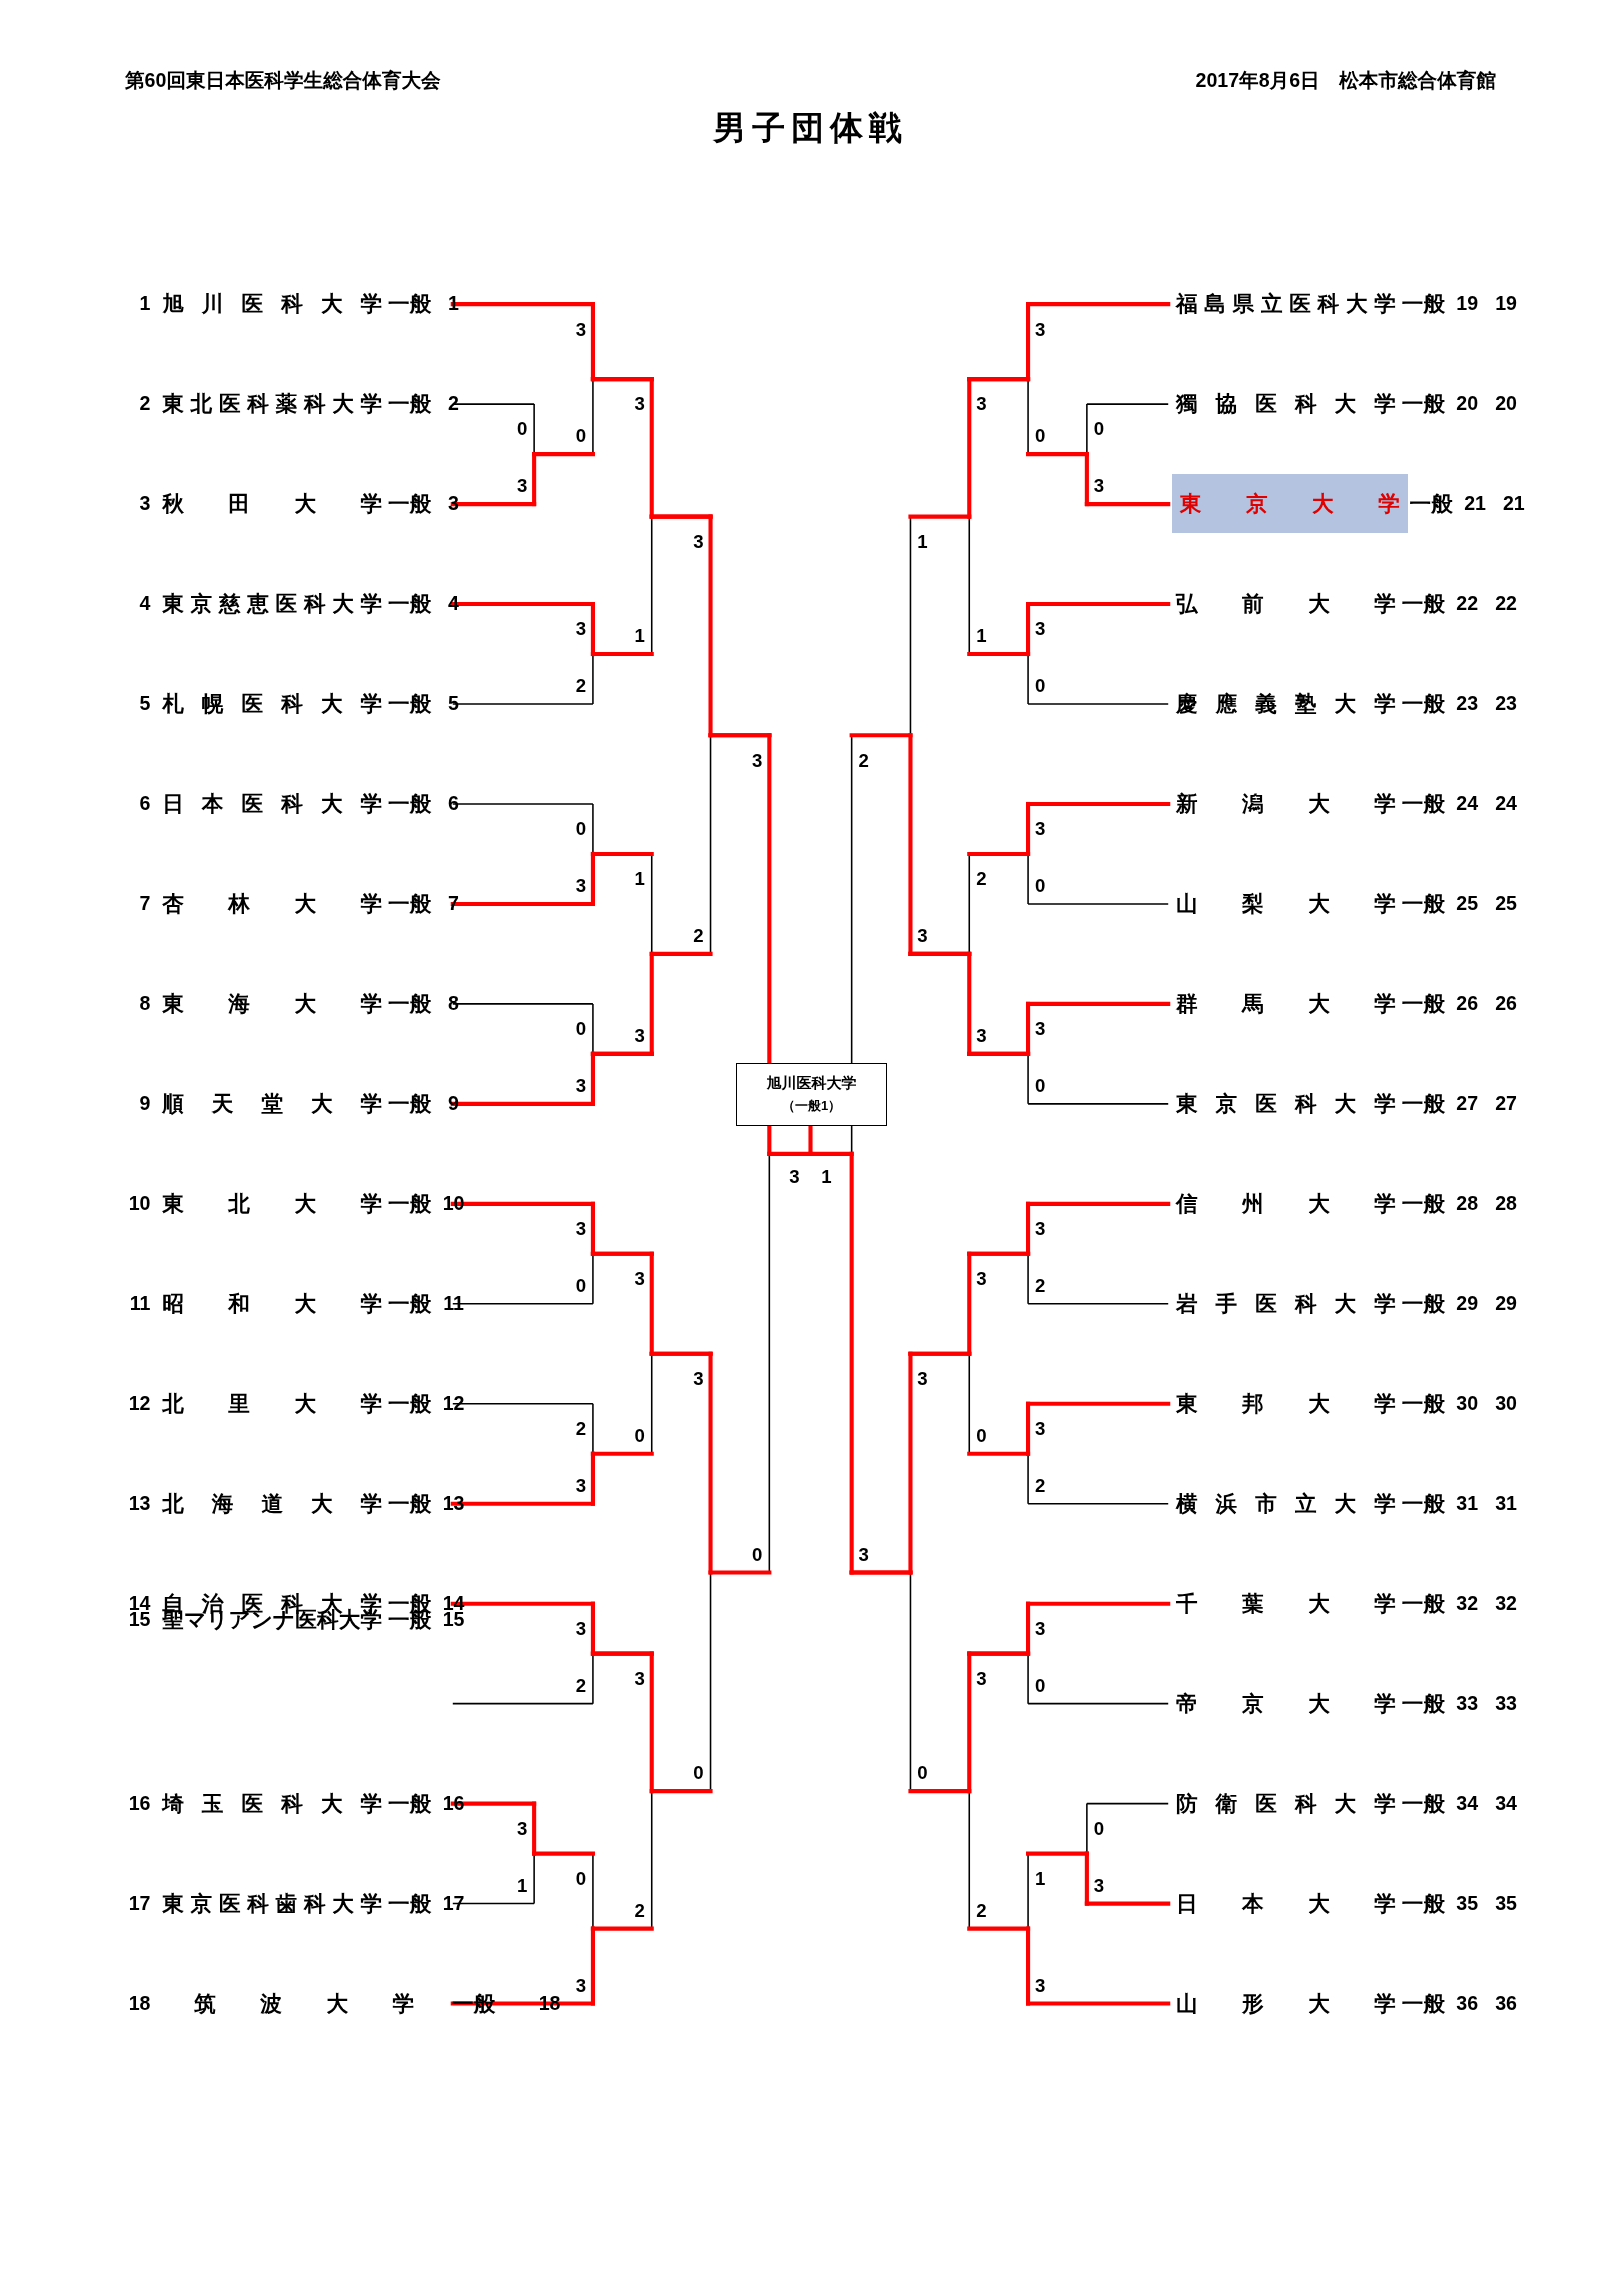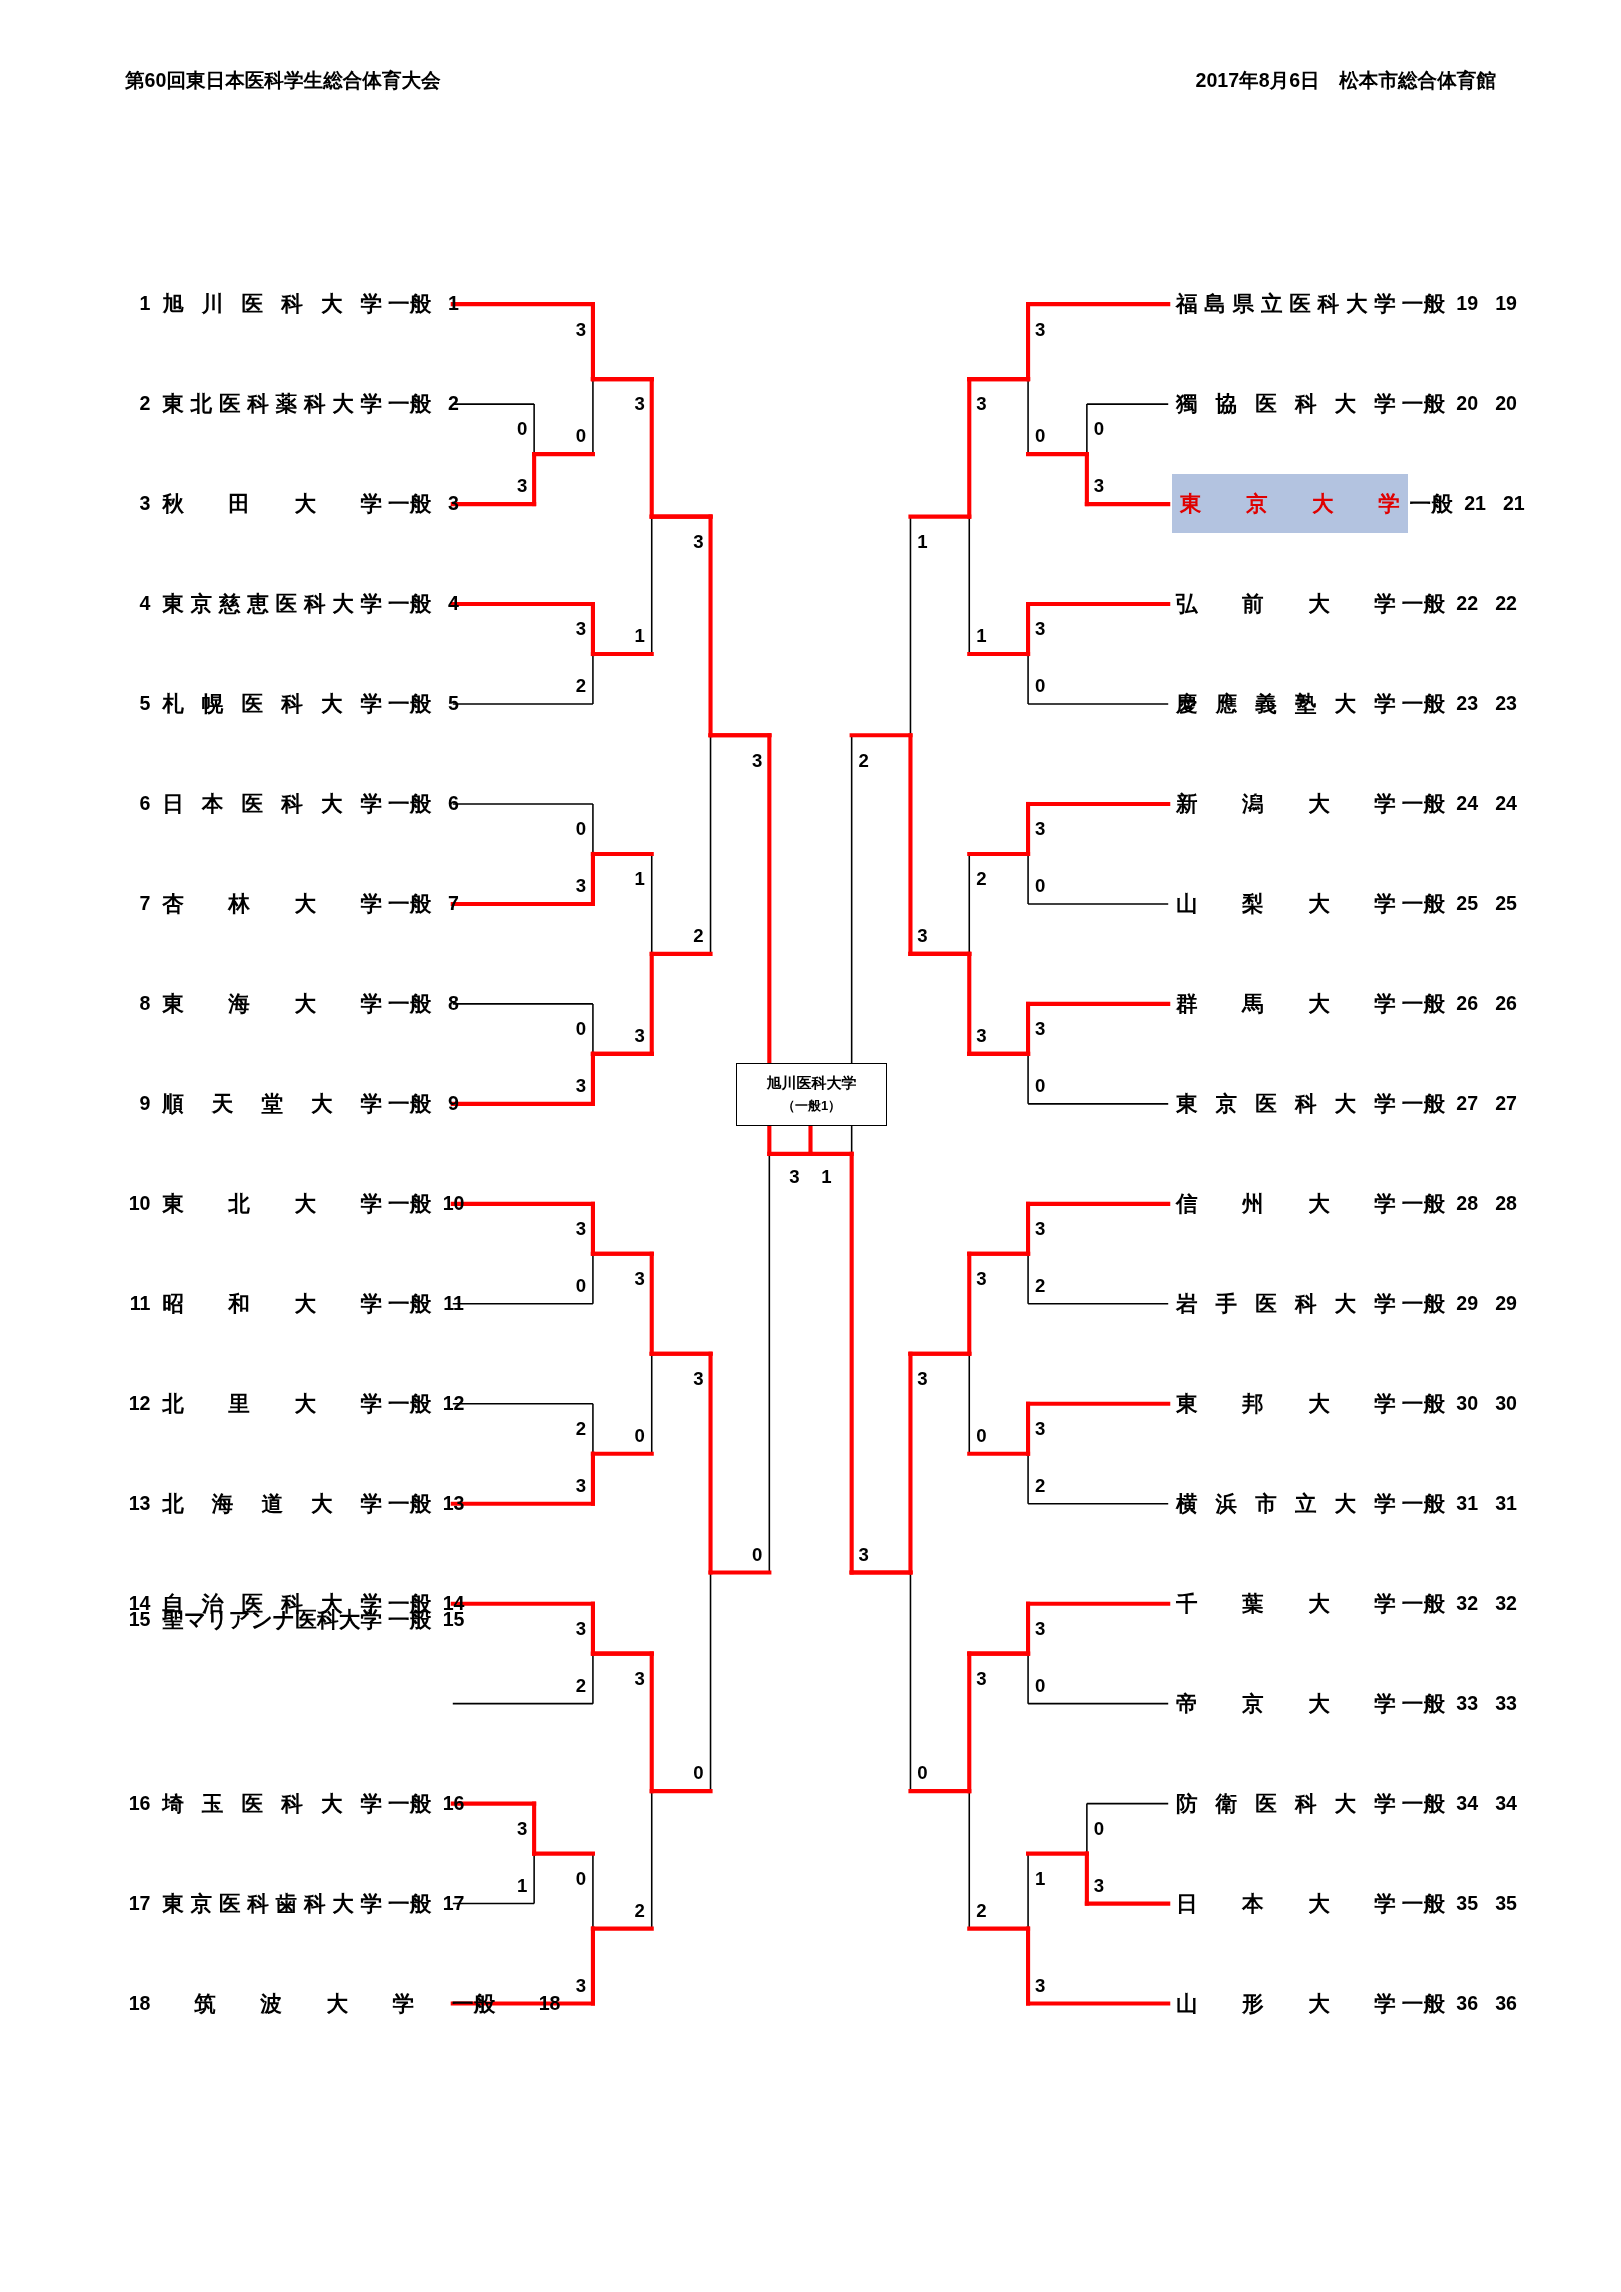--- a/index.html
+++ b/index.html
@@ -34,20 +34,21 @@
   .champ .l1{font-size:15px;}
   .champ .l2{font-size:13px;margin-top:4px;}
 </style>
 </head>
 <body>
 
 <div class="page">
 
   <div class="hdr hdr-l">第60回東日本医科学生総合体育大会</div>
   <div class="hdr hdr-r">2017年8月6日　松本市総合体育館</div>
+  <div class="title">男子団体戦</div>
 
   <svg id="bracket-svg" width="1621" height="2293" viewBox="0 0 1654 2339" xmlns="http://www.w3.org/2000/svg">
     <g id="g-black">
         <line x1="462" y1="412" x2="545" y2="412"></line>
         <line x1="462" y1="514" x2="545" y2="514"></line>
         <line x1="545" y1="412" x2="545" y2="514"></line>
         <line x1="545" y1="463" x2="605" y2="463"></line>
         <line x1="462" y1="310" x2="605" y2="310"></line>
         <line x1="545" y1="463" x2="605" y2="463"></line>
         <line x1="605" y1="310" x2="605" y2="463"></line>

